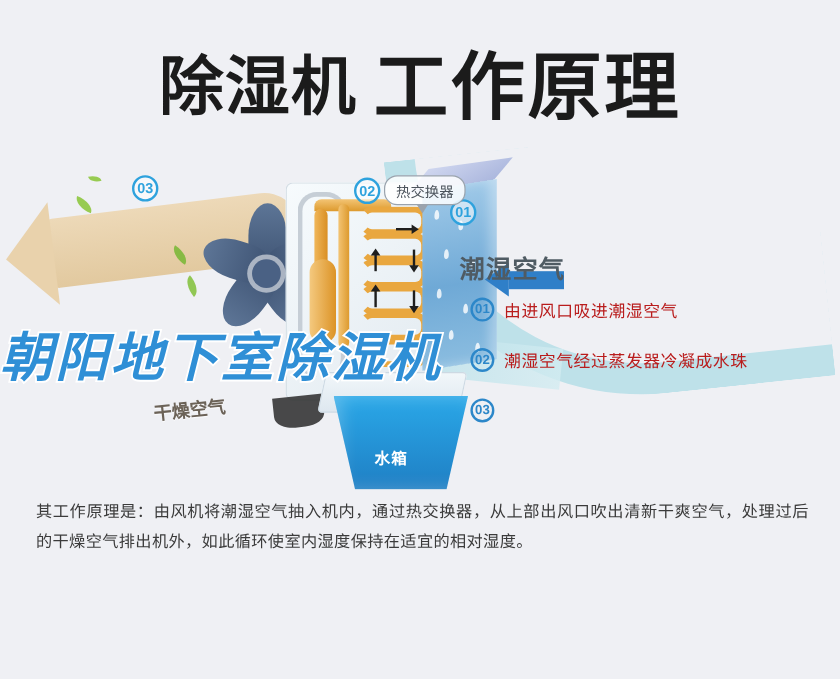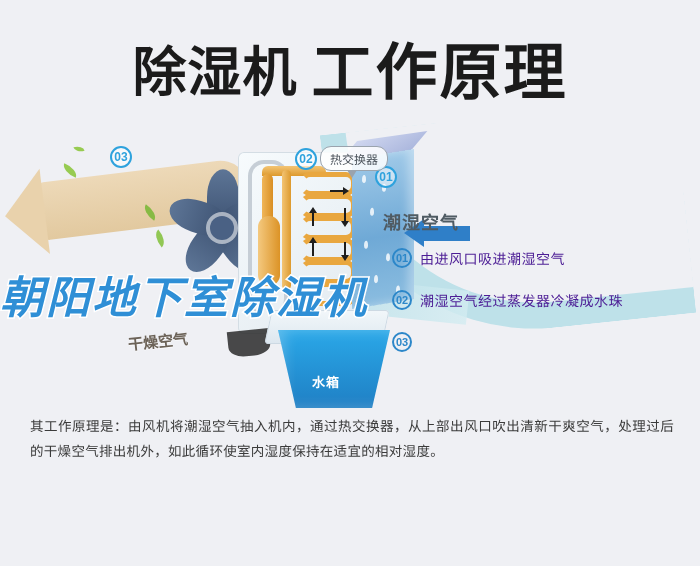--- a/index.html
+++ b/index.html
@@ -214,35 +214,35 @@
     background:rgba(255,255,255,.85);
     font-size:12px;color:#4c545c;white-space:nowrap;
   }
   .bubble:after{
     content:"";position:absolute;left:26px;bottom:-8px;
     width:0;height:0;border-left:5px solid transparent;
     border-right:5px solid transparent;border-top:8px solid #9aa3ad;
   }
   .wet-lbl{
     position:absolute;left:383px;top:100px;
-    font-size:18px;color:#4f5b63;font-weight:bold;letter-spacing:1px;
+    font-size:21px;color:#4f5b63;font-weight:bold;letter-spacing:1px;
   }
 
   
   .steps{position:absolute;left:392px;top:248px;width:300px;}
   .step{display:flex;align-items:center;margin-bottom:22px;}
   .step-num{
     width:20px;height:20px;border-radius:50%;
     border:2px solid #2c87c9;color:#2c87c9;
     font-size:11px;font-weight:bold;
     display:flex;align-items:center;justify-content:center;
     box-sizing:border-box;flex:0 0 auto;
   }
   .step-txt{
-    margin-left:8px;font-size:14px;color:#4c1d95;letter-spacing:.5px;
+    margin-left:8px;font-size:14px;color:#b91c1c;letter-spacing:.5px;
   }
 
   
   .watermark{
     position:absolute;left:0;top:262px;width:700px;
     font-size:44px;font-weight:bold;letter-spacing:2px;
     color:#2f8fd6;
     font-style:italic;
     -webkit-text-stroke:3px #ffffff;
     paint-order:stroke fill;

